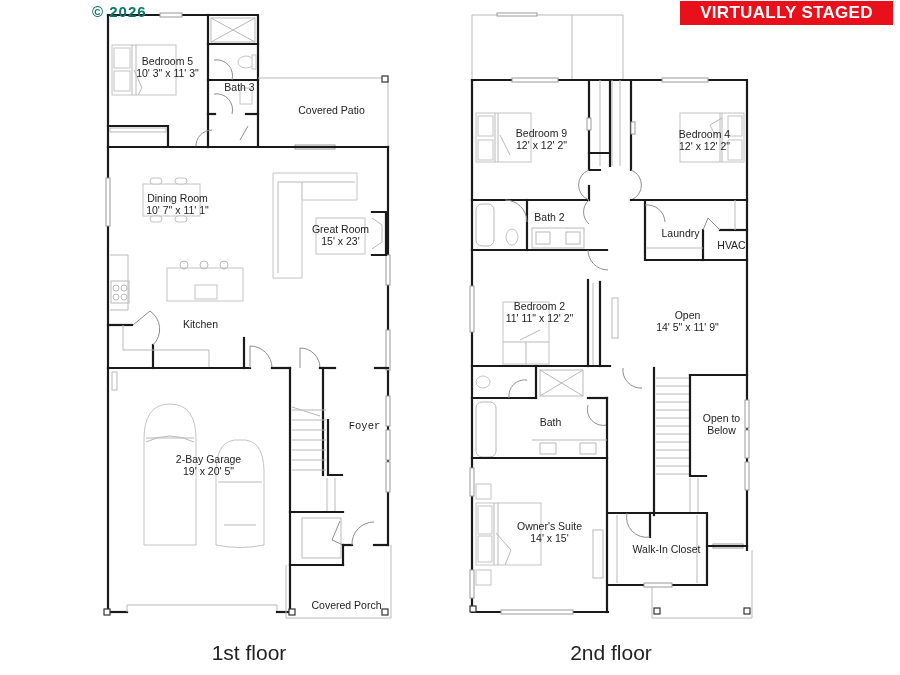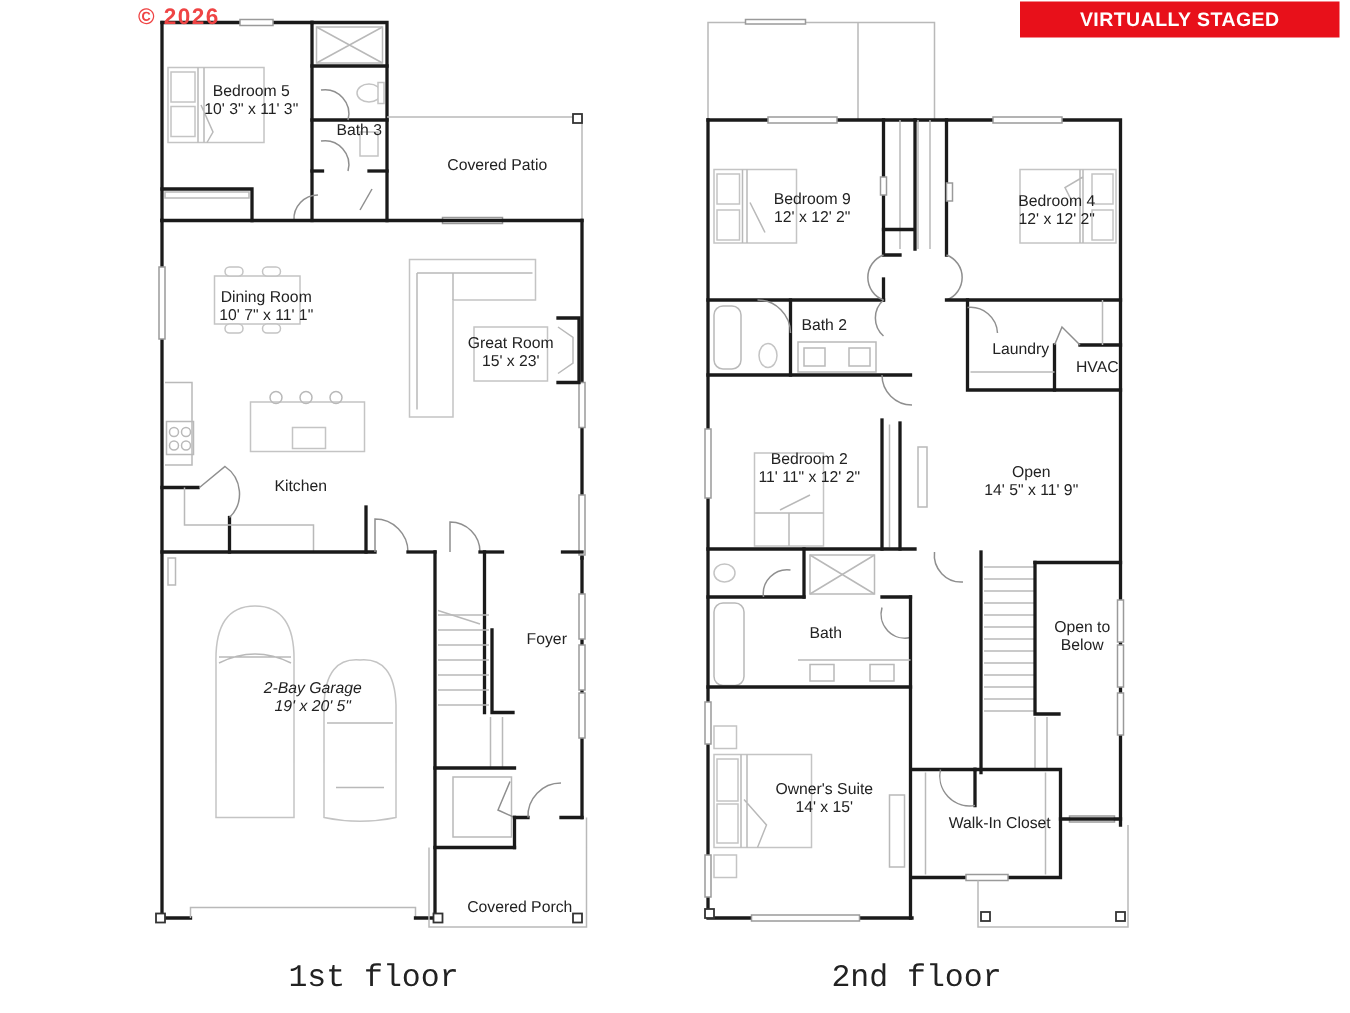--- a/index.html
+++ b/index.html
@@ -6,23 +6,23 @@
     body { width: 900px; height: 675px; position: relative; overflow: hidden; font-family: "Liberation Sans", sans-serif; }
     #plan { position: absolute; left: 0; top: 0; width: 900px; height: 675px; }
     .wall { stroke: #1a1a1a; stroke-width: 2.2; fill: none; stroke-linecap: square; }
     .thin { stroke: #b9b9b9; stroke-width: 1; fill: none; }
     .furn { stroke: #c4c4c4; stroke-width: 1; fill: #ffffff; }
     .door { stroke: #8f8f8f; stroke-width: 1; fill: none; }
     .win { stroke: #9a9a9a; stroke-width: 1; fill: #ffffff; }
     .post { stroke: #333; stroke-width: 1.2; fill: #fff; }
     .room-label { position: absolute; font-size: 10.5px; color: #222; text-align: center; line-height: 12px; white-space: nowrap; transform: translateX(-50%); padding-left: 15px; }
     .room-label .dim { display: block; }
-    .floor-label { position: absolute; font-size: 21px; color: #222; transform: translateX(-50%); white-space: nowrap; font-family: Liberation Mono, monospace; }
-    .staged-badge { position: absolute; left: 680px; top: 1px; width: 213px; height: 24px; background: #e8101a; color: #ffffff; font-weight: bold; font-size: 13px; line-height: 24px; text-align: center; letter-spacing: 0.3px; }
-    .copyright { position: absolute; left: 92px; top: 3px; font-size: 15px; color: #ef4444; font-weight: bold; letter-spacing: 1px; }
+    .floor-label { position: absolute; font-size: 21px; color: #222; transform: translateX(-50%); white-space: nowrap; }
+    .staged-badge { position: absolute; left: 680px; top: 1px; width: 213px; height: 24px; background: #e8101a; color: #ffffff; font-weight: bold; font-size: 17px; line-height: 24px; text-align: center; letter-spacing: 0.3px; }
+    .copyright { position: absolute; left: 92px; top: 3px; font-size: 15px; color: #0f766e; font-weight: bold; letter-spacing: 1px; }
   </style>
 </head>
 <body>
 
 <svg id="plan" viewBox="0 0 900 675" xmlns="http://www.w3.org/2000/svg">
 
   <g>
 
     <path class="wall" d="M108,15 V147"></path>
     <path class="wall" d="M108,15 H208"></path>
@@ -271,25 +271,25 @@
   <span>Dining Room</span>
   <span class="dim">10' 7" x 11' 1"</span>
 </div>
 <div class="room-label" style="left:333px; top:223px;">
   <span>Great Room</span>
   <span class="dim">15' x 23'</span>
 </div>
 <div class="room-label" style="left:193px; top:318px;">
   <span>Kitchen</span>
 </div>
-<div class="room-label" style="left:201px; top:453px;font-style:italic;">
+<div class="room-label" style="left:201px; top:453px;">
   <span>2-Bay Garage</span>
   <span class="dim">19' x 20' 5"</span>
 </div>
-<div class="room-label" style="left:357px; top:420px;">
+<div class="room-label" style="left:357px; top:420px;font-family:Liberation Mono, monospace;">
   <span>Foyer</span>
 </div>
 <div class="room-label" style="left:339px; top:599px;">
   <span>Covered Porch</span>
 </div>
 
 <div class="room-label" style="left:534px; top:127px;">
   <span>Bedroom 9</span>
   <span class="dim">12' x 12' 2"</span>
 </div>

